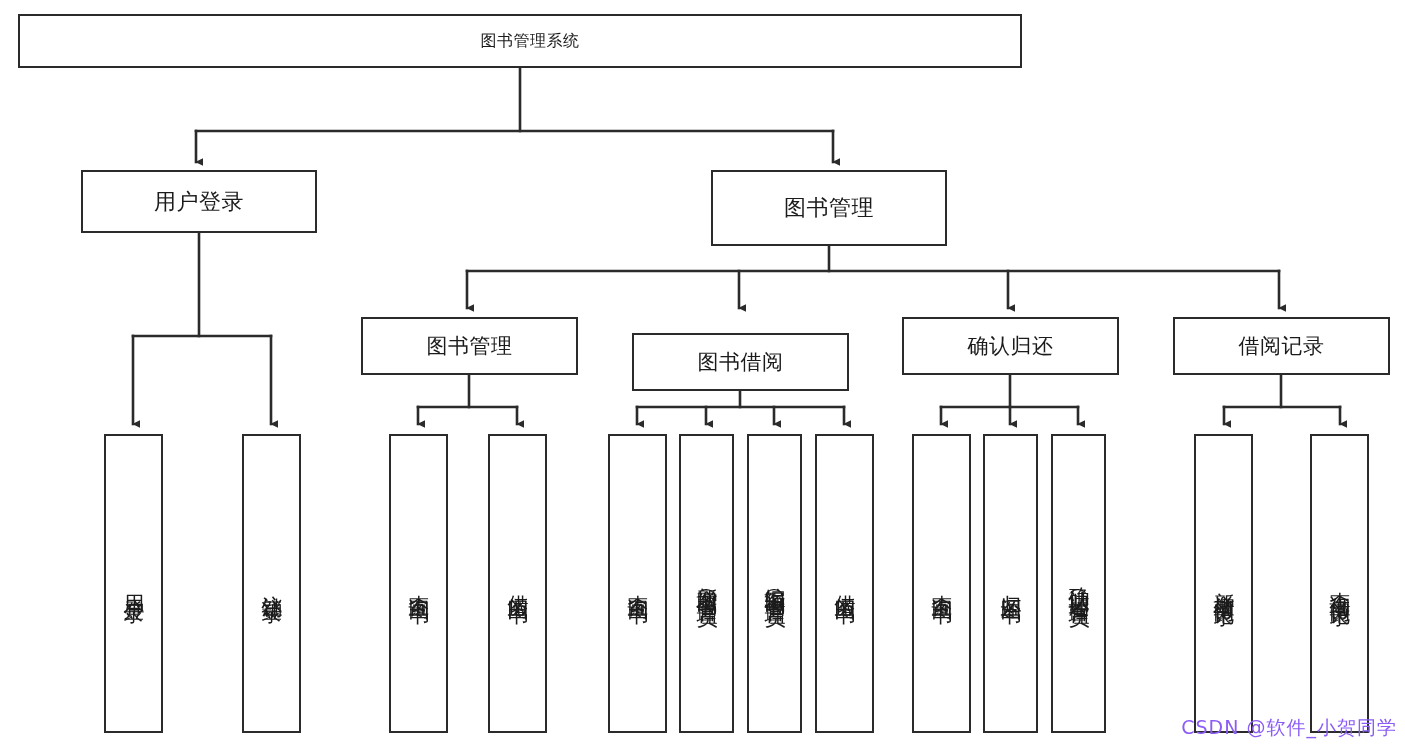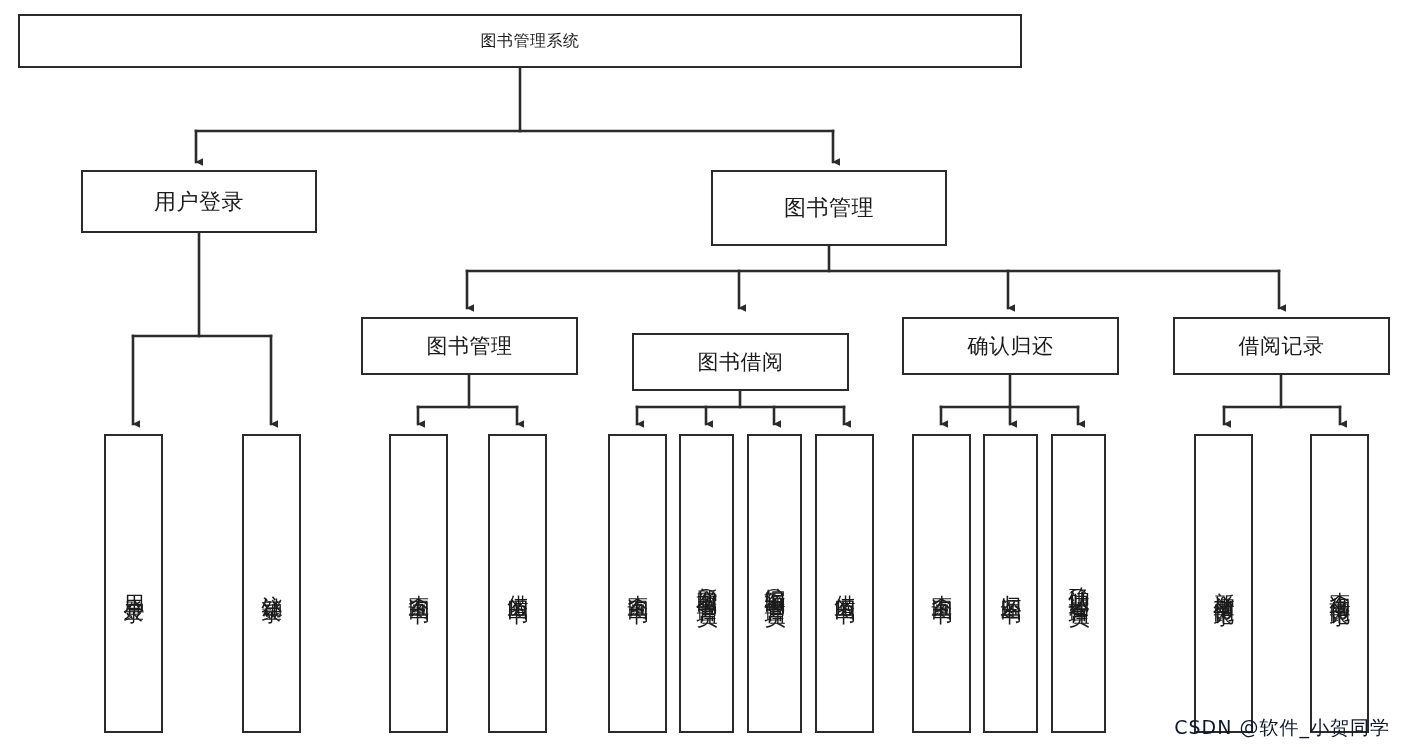--- a/index.html
+++ b/index.html
@@ -59,24 +59,24 @@
     align-items: center;
     justify-content: center;
   }
   .node.leaf .vtext {
     writing-mode: vertical-rl;
     text-orientation: upright;
     white-space: nowrap;
   }
   .watermark {
     position: absolute;
-    right: 15px;
+    right: 8px;
     bottom: 6px;
     font-size: 19px;
-    color: #0f172a;
+    color: #8b5cf6;
     letter-spacing: 1px;
     white-space: nowrap;
     margin-left: 24px;
   }
 </style>
 </head>
 <body>
 
 <div id="canvas">
 

